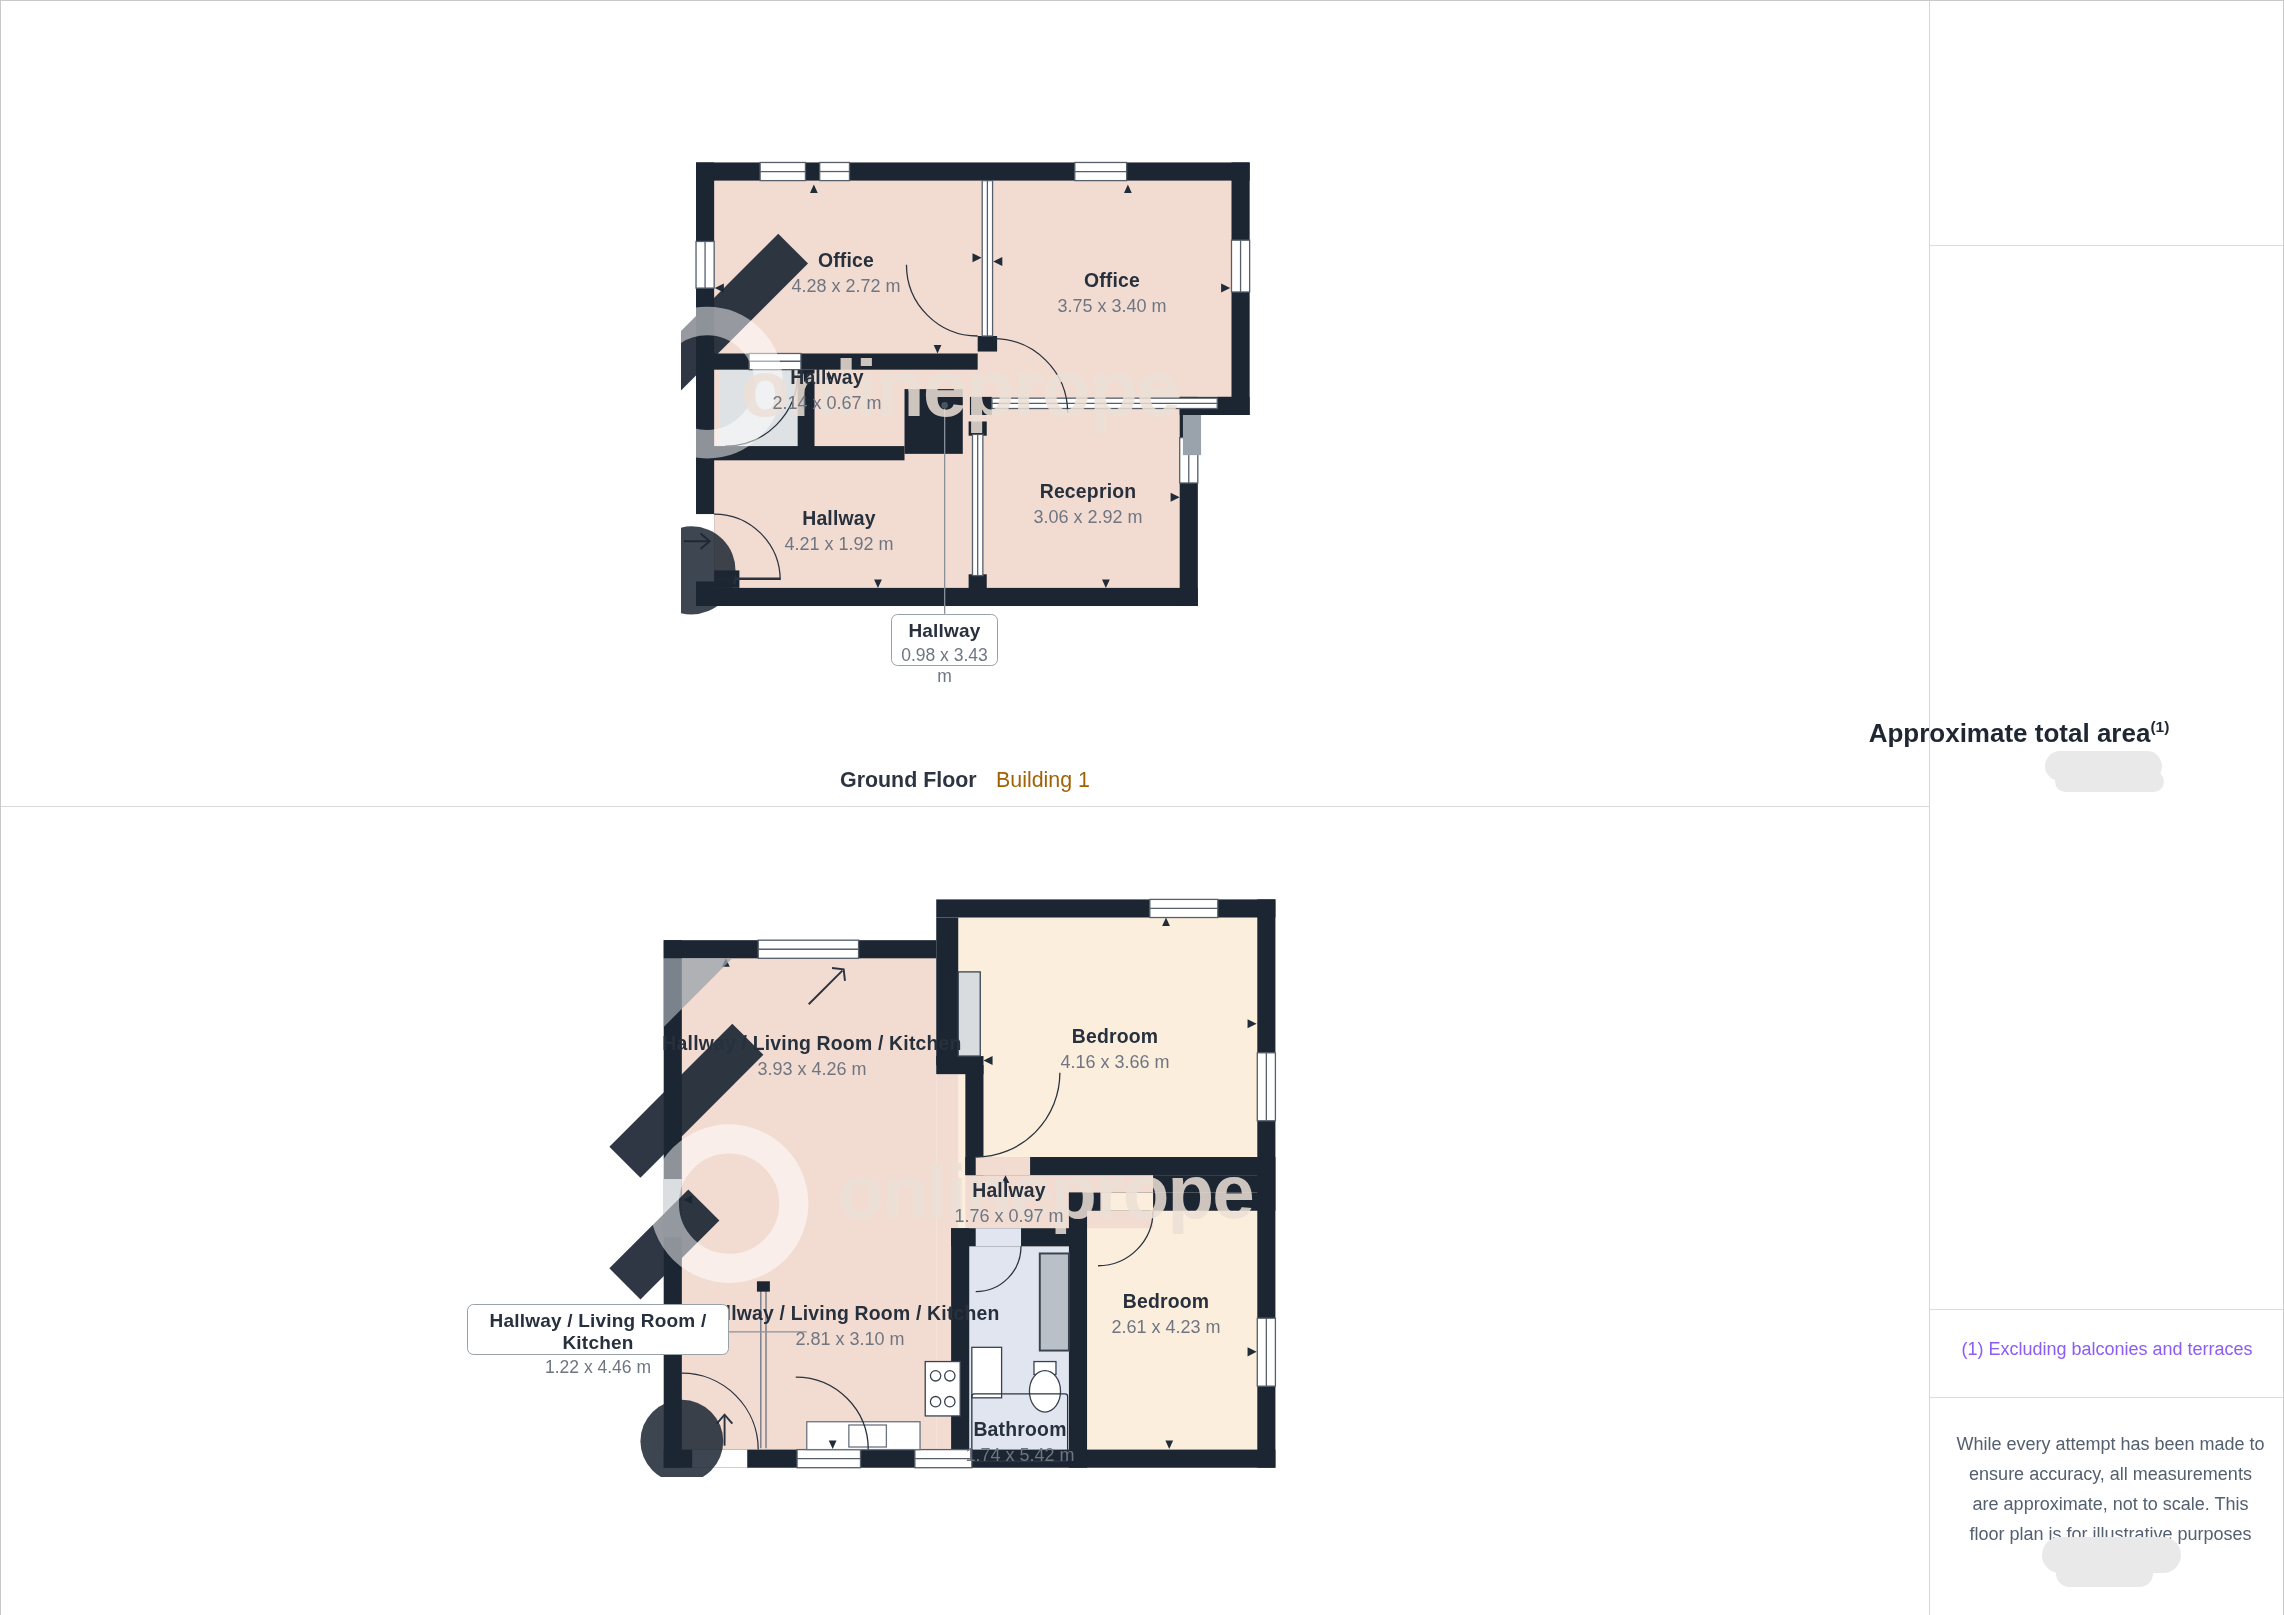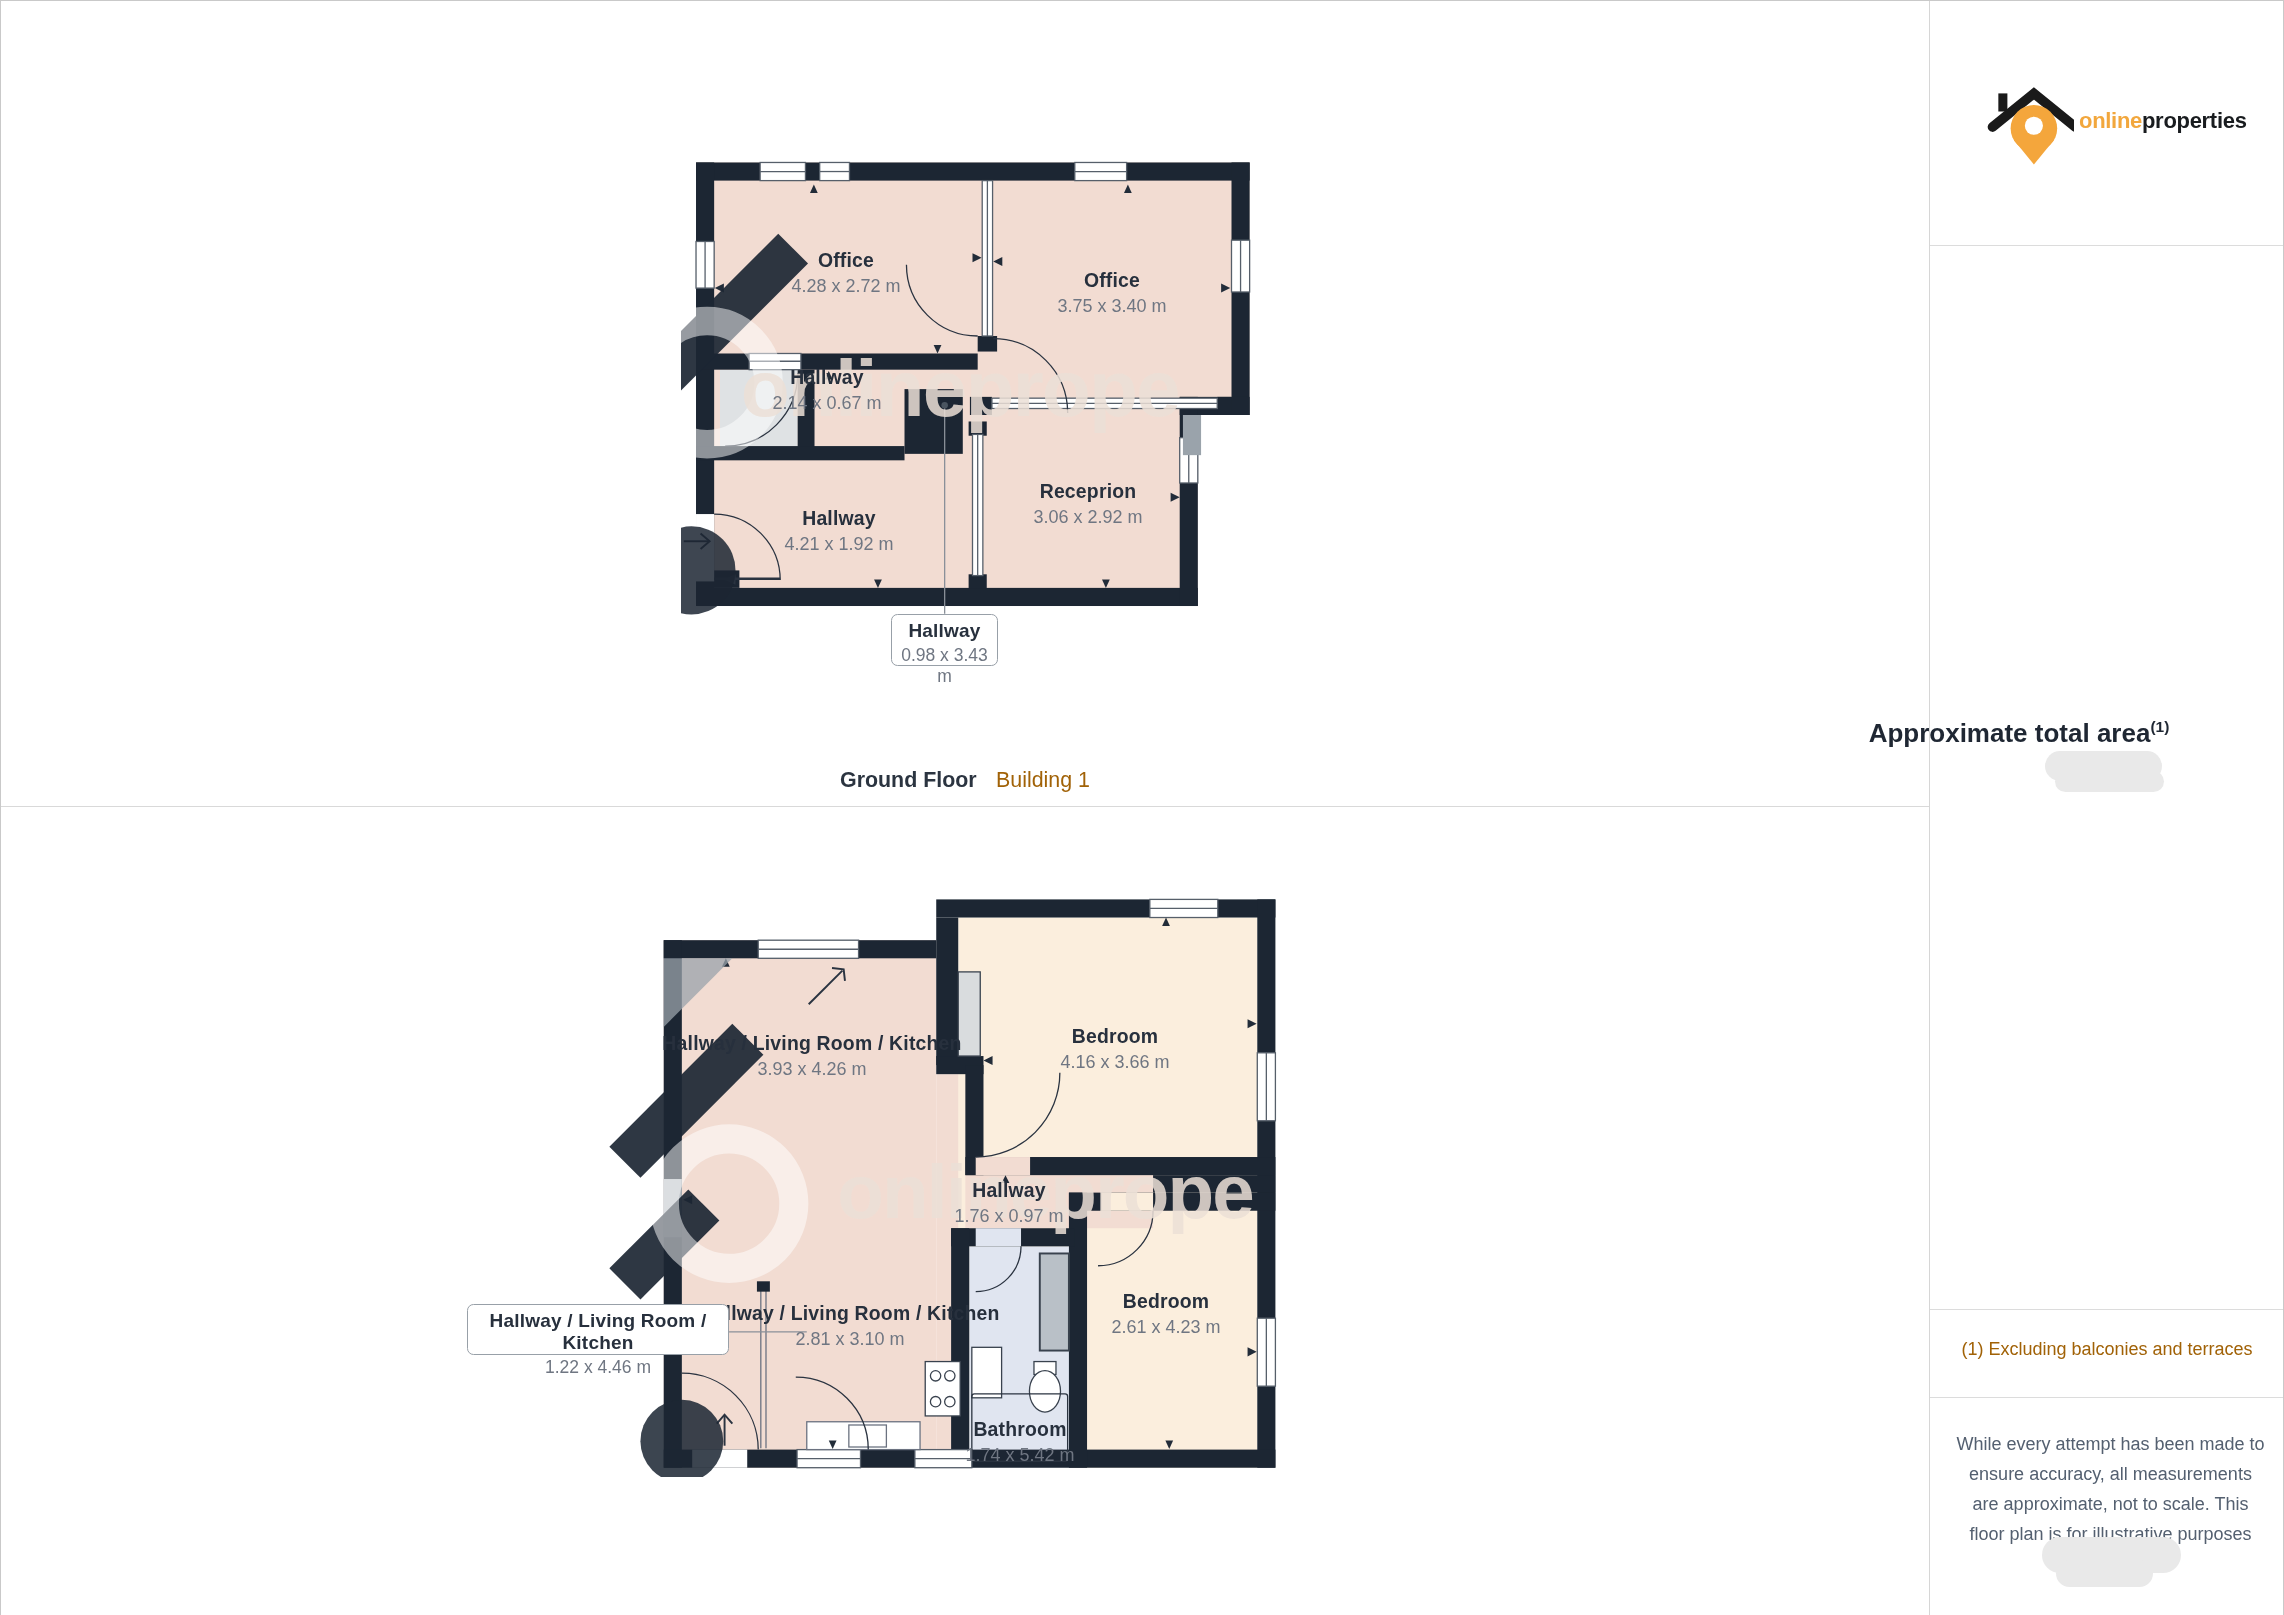--- a/index.html
+++ b/index.html
@@ -24,21 +24,21 @@
   #sidebar-border{position:absolute;left:1928px;top:0;width:1.3px;height:1616px;background:#d6d6d6;}
   .sb-divider{position:absolute;left:1929px;width:353px;height:1.3px;background:#dcdcdc;}
   #logo{position:absolute;left:1968px;top:73px;width:304px;height:104px;}
   #logo-text{position:absolute;left:110px;top:34px;font-size:22px;font-weight:bold;letter-spacing:-0.3px;white-space:nowrap;}
   #logo-text .orange{color:#f2a73d;}
   #logo-text .dark{color:#191c1f;}
   #area-heading{position:absolute;left:1840px;top:717px;width:356px;text-align:center;
                 font-size:26px;font-weight:bold;color:#1f2733;}
   #area-heading sup{font-size:15.5px;}
   .redact{position:absolute;background:#e9e9e9;}
-  #footnote{position:absolute;left:1928px;top:1338px;width:356px;text-align:center;font-size:18px;color:#a16207;}
+  #footnote{position:absolute;left:1928px;top:1338px;width:356px;text-align:center;font-size:18px;color:#8b5cf6;}
   #disclaimer{position:absolute;left:1954px;top:1428px;width:311px;text-align:center;
               font-size:18px;line-height:30px;color:#546070;}
 </style>
 </head>
 <body>
 
 <div id="page">
 
   <div class="plan" id="plan1" style="left:680px;top:155px;width:583px;height:518px;">
     <svg width="583" height="518" viewBox="0 0 900 800">
@@ -306,30 +306,20 @@
       <div class="rl-dims">1.22 x 4.46 m</div>
     </div>
   </div>
 
 
   <div id="sidebar-border"></div>
   <div class="sb-divider" style="top:244px;"></div>
   <div class="sb-divider" style="top:1308px;"></div>
   <div class="sb-divider" style="top:1396px;"></div>
 
-  <div id="logo">
-    <svg width="97" height="97" viewBox="0 0 150 150" style="position:absolute;left:7.8px;top:0;">
-      <line x1="40" y1="58" x2="40" y2="30" stroke="#1a1a1a" stroke-width="14"></line>
-      <path d="M 24 82 L 88 30 L 152 82" stroke="#1a1a1a" stroke-width="15" fill="none" stroke-linecap="round"></path>
-      <circle cx="88" cy="84" r="36" fill="#f4a63c"></circle>
-      <polygon points="57,102 119,102 88,140" fill="#f4a63c"></polygon>
-      <circle cx="88" cy="80" r="14" fill="#ffffff"></circle>
-    </svg>
-    <div id="logo-text"><span class="orange">online</span><span class="dark">properties</span></div>
-  </div>
 
   <div id="area-heading"><span>Approximate total area</span><sup>(1)</sup></div>
   <div class="redact" style="left:2044px;top:750px;width:117px;height:30px;border-radius:15.5px;"></div>
   <div class="redact" style="left:2054px;top:770px;width:109px;height:21.4px;border-radius:11px;"></div>
 
   <div id="footnote">(1) Excluding balconies and terraces</div>
 
   <div id="disclaimer">While every attempt has been made to ensure accuracy, all measurements are approximate, not to scale. This floor plan is for illustrative purposes only.</div>
   <div class="redact" style="left:2041px;top:1536px;width:139px;height:36px;border-radius:18px;"></div>
   <div class="redact" style="left:2055px;top:1559px;width:97px;height:27px;border-radius:13.6px;"></div>

